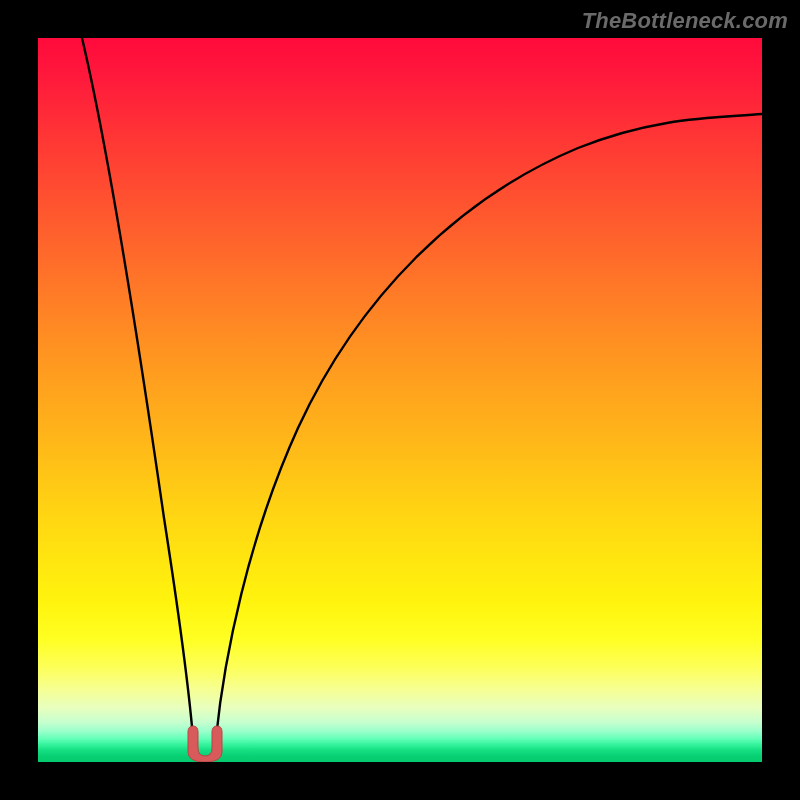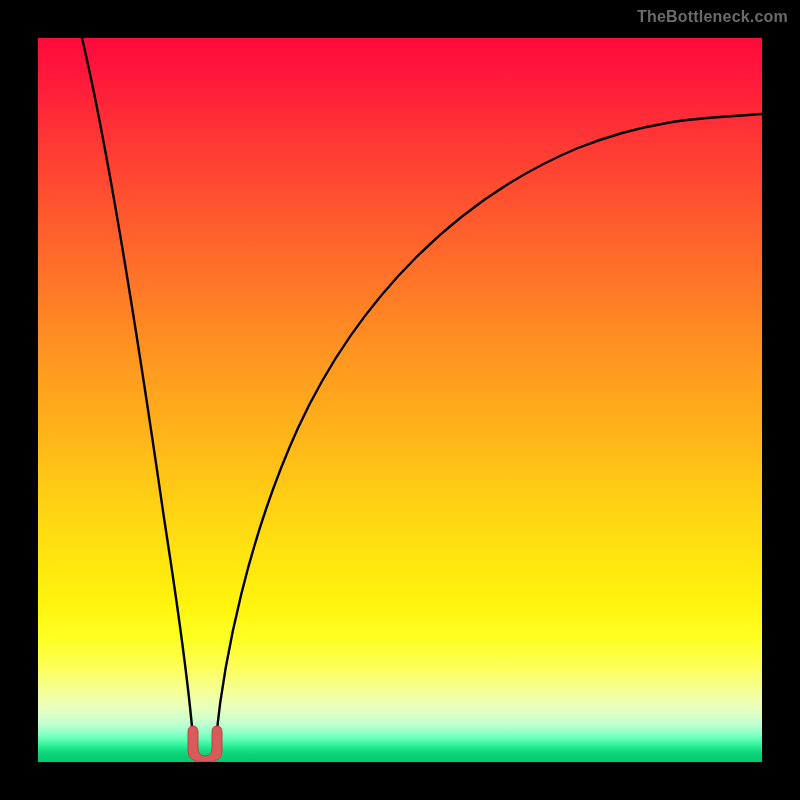--- a/index.html
+++ b/index.html
@@ -50,25 +50,26 @@
     position: absolute;
     left: 0; top: 0;
     width: 724px; height: 724px;
     pointer-events: none;
   }
   .watermark {
     position: absolute;
     top: 8px;
     right: 12px;
     font-family: Arial, Helvetica, sans-serif;
-    font-size: 16px;
+    font-size: 22px;
     font-weight: 600;
     color: #6a6a6a;
     letter-spacing: 0.2px;
     user-select: none;
+    font-style: italic;
   }
 </style>
 </head>
 <body>
 
 <div class="frame">
   <div class="watermark">TheBottleneck.com</div>
 
   <div class="plot">
     <div class="gradient"></div>

